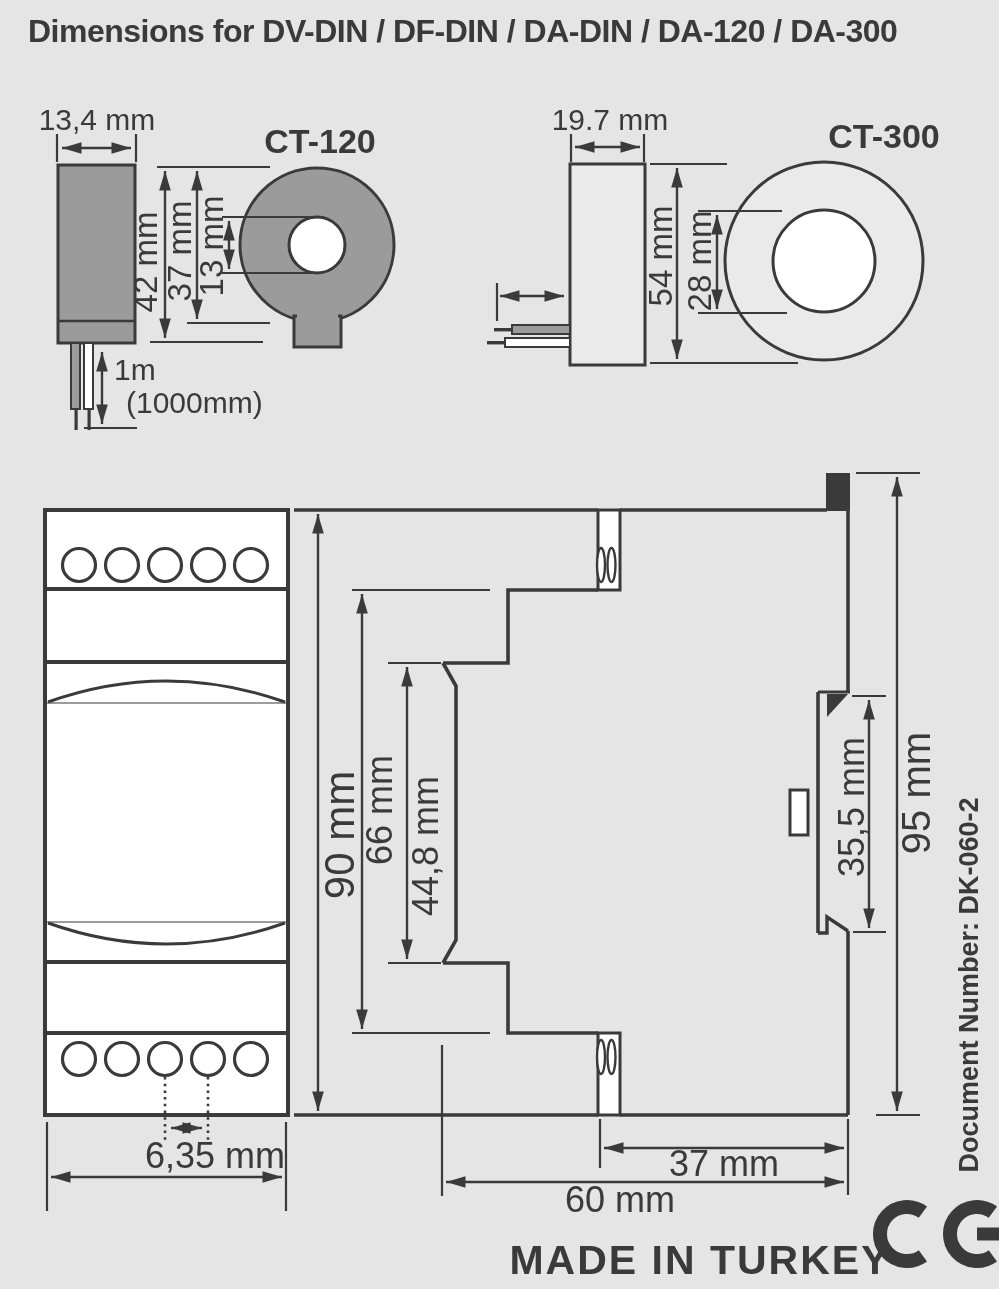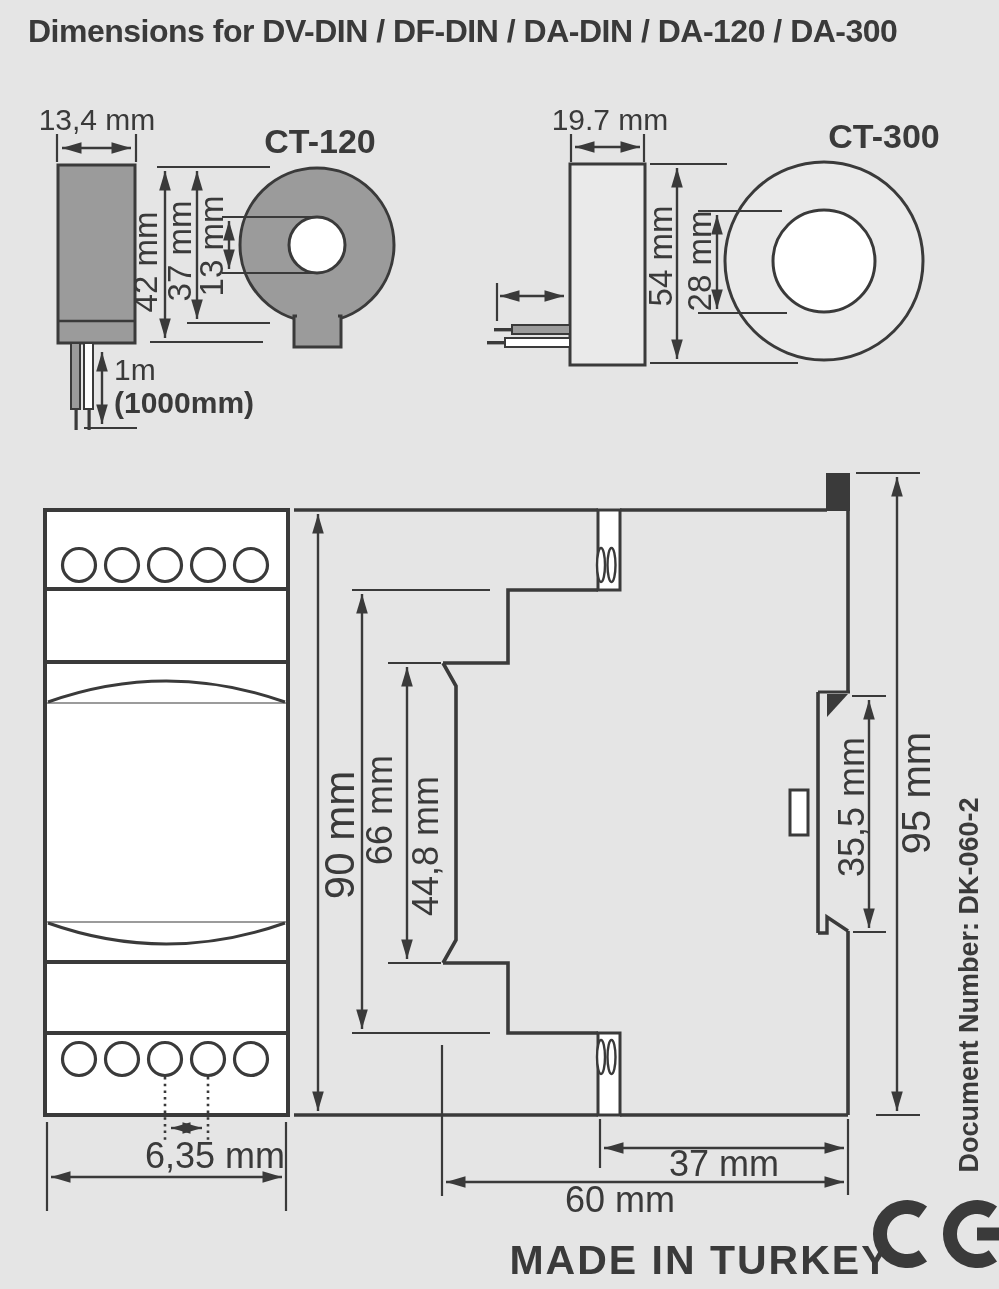--- a/index.html
+++ b/index.html
@@ -196,21 +196,21 @@
   </svg>
 
   <div class="lbl title" style="left:28px; top:13px;">Dimensions for DV-DIN / DF-DIN / DA-DIN / DA-120 / DA-300</div>
 
   <div class="lbl c b f34" style="left:320px; top:141px;">CT-120</div>
   <div class="lbl c f30" style="left:97px; top:120px;">13,4 mm</div>
   <div class="lbl v f33" style="left:146px; top:262px;">42 mm</div>
   <div class="lbl v f33" style="left:180px; top:251px;">37 mm</div>
   <div class="lbl v f33" style="left:212px; top:246px;">13 mm</div>
   <div class="lbl f30" style="left:114px; top:353px;">1m</div>
-  <div class="lbl f30" style="left:114px; top:386px;font-weight:bold;">(1000mm)</div>
+  <div class="lbl f30" style="left:126px; top:386px;">(1000mm)</div>
 
   <div class="lbl c b f34" style="left:871px; top:136px;margin-left:13px;">CT-300</div>
   <div class="lbl c f30" style="left:610px; top:120px;">19.7 mm</div>
   <div class="lbl v f33" style="left:661px; top:256px;">54 mm</div>
   <div class="lbl v f33" style="left:700px; top:261px;">28 mm</div>
 
   <div class="lbl v f42" style="left:340px; top:835px;">90 mm</div>
   <div class="lbl v f36" style="left:380px; top:810px;">66 mm</div>
   <div class="lbl v f36" style="left:426px; top:846px;">44,8 mm</div>
   <div class="lbl v f36" style="left:852px; top:807px;">35,5 mm</div>

